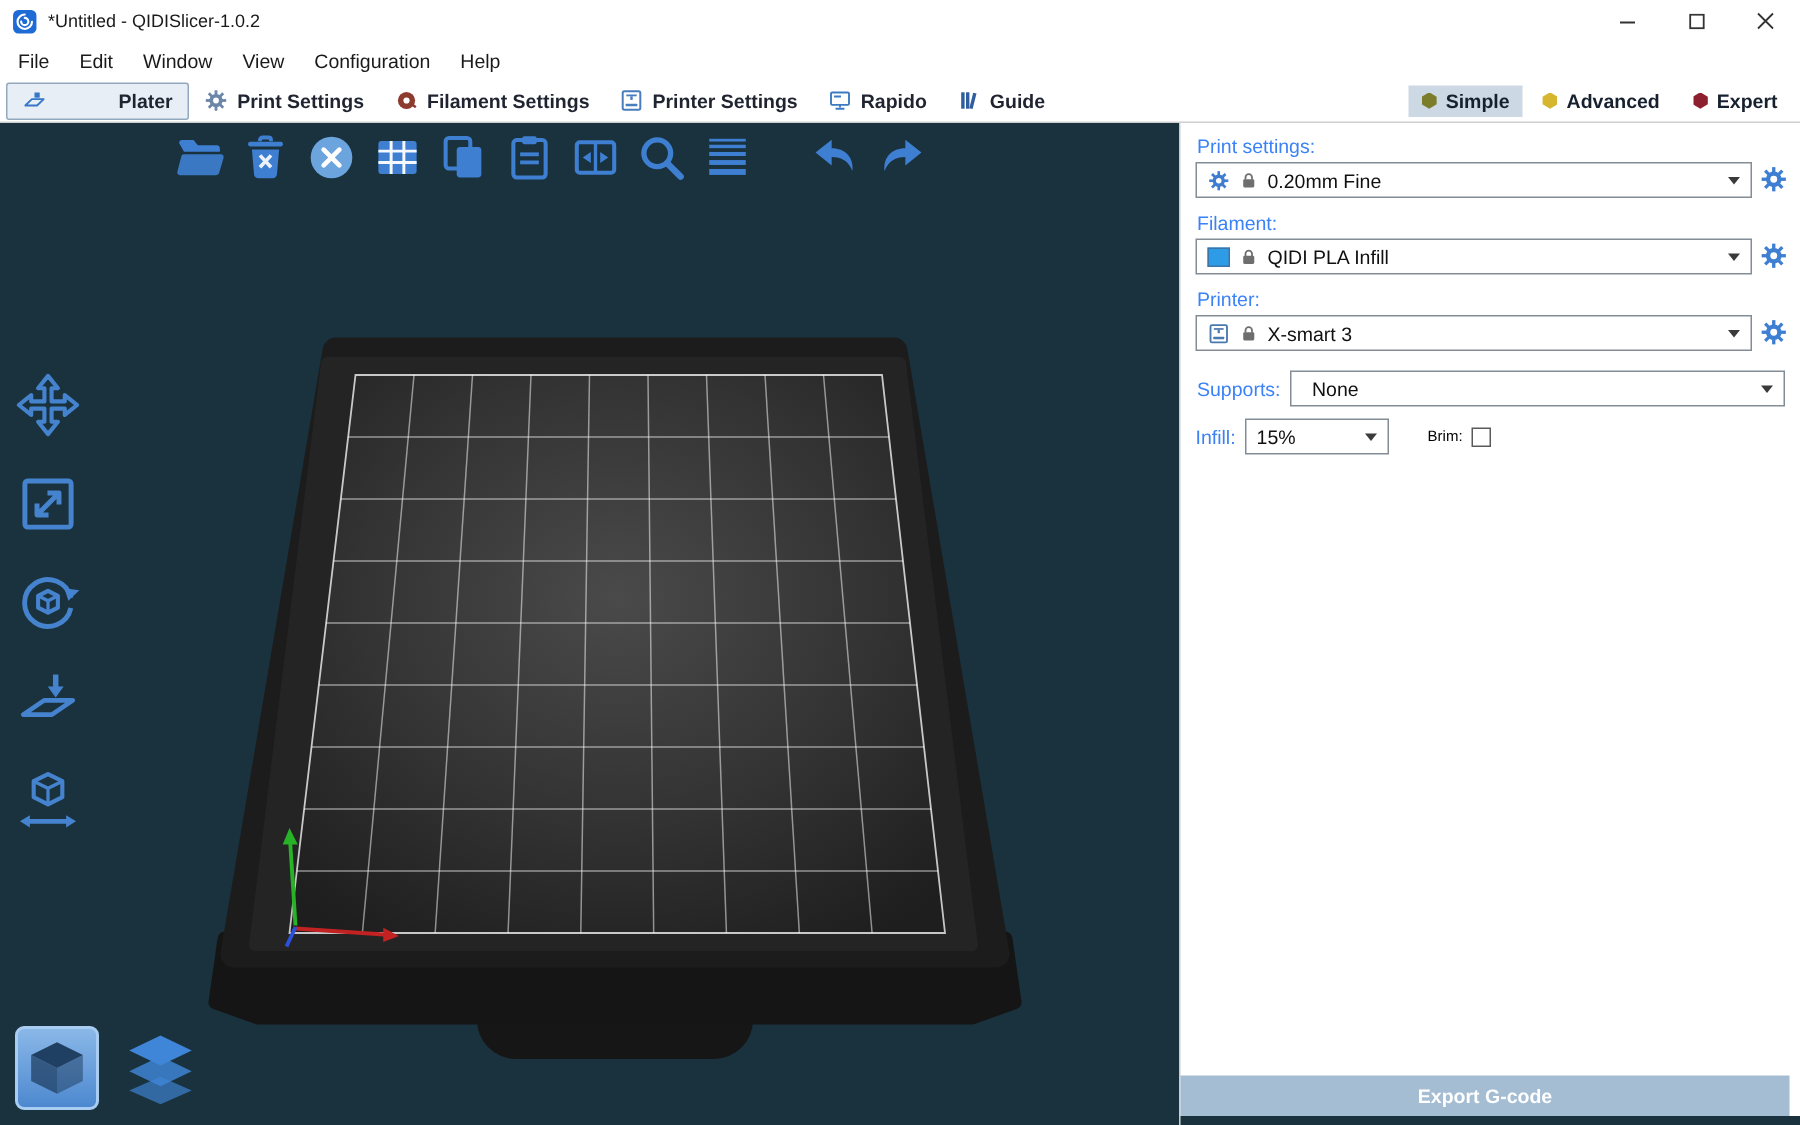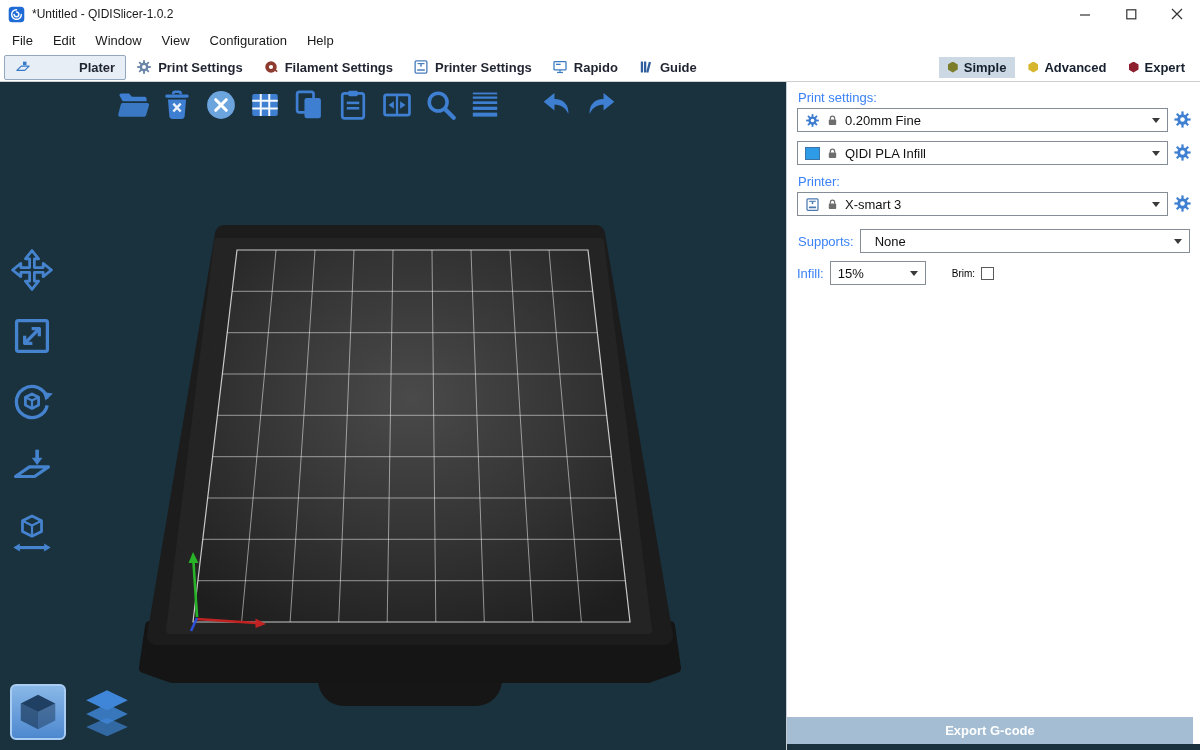--- a/index.html
+++ b/index.html
@@ -441,20 +441,21 @@
         <span>0.20mm Fine</span>
         <span class="chev"></span>
       </div>
       <button class="gear-btn">
         <svg>
             <use href="#i-gear"></use>
           </svg>
       </button>
     </div>
 
+    <div class="field-label">Filament:</div>
     <div class="combo-row">
       <div class="combo" role="combobox">
         <span class="swatch"></span>
         <svg class="lock">
             <use href="#i-lock"></use>
           </svg>
         <span>QIDI PLA Infill</span>
         <span class="chev"></span>
       </div>
       <button class="gear-btn">

